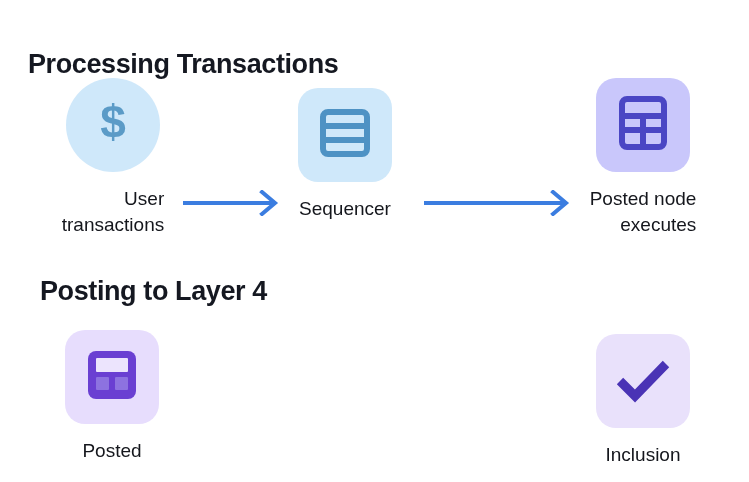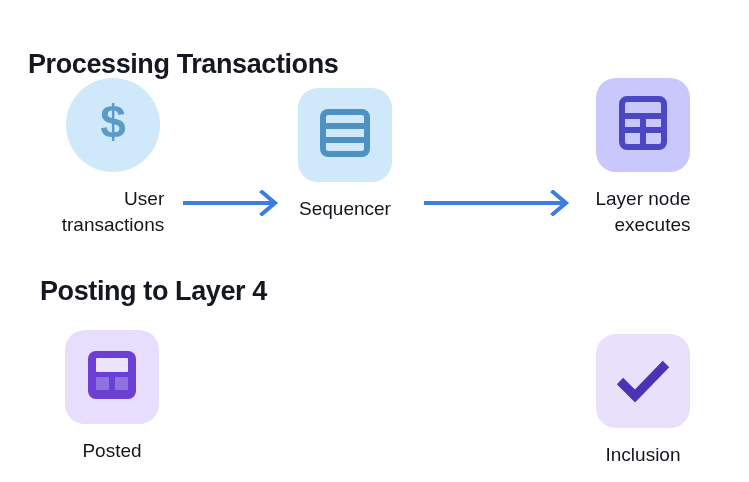--- a/index.html
+++ b/index.html
@@ -134,21 +134,21 @@
       <div class="tile rounded-peri">
         <span>
           <svg width="52" height="56" viewBox="0 0 52 56" aria-hidden="true">
             <rect x="5" y="4" width="42" height="48" rx="5" ry="5" fill="none" stroke="#4a46c4" stroke-width="6"></rect>
             <line x1="8" y1="21" x2="44" y2="21" stroke="#4a46c4" stroke-width="6"></line>
             <line x1="8" y1="35" x2="44" y2="35" stroke="#4a46c4" stroke-width="6"></line>
             <line x1="26" y1="21" x2="26" y2="49" stroke="#4a46c4" stroke-width="6"></line>
           </svg>
         </span>
       </div>
-      <div class="node-caption">Layer node
+      <div class="node-caption">Posted node
 executes</div>
     </div>
 
   </div>
 
   <div class="section-heading" id="heading-posting">Posting to Layer 4</div>
 
   <div class="flow-row" id="row-posting">
 
     <div class="node" id="node-posted">

